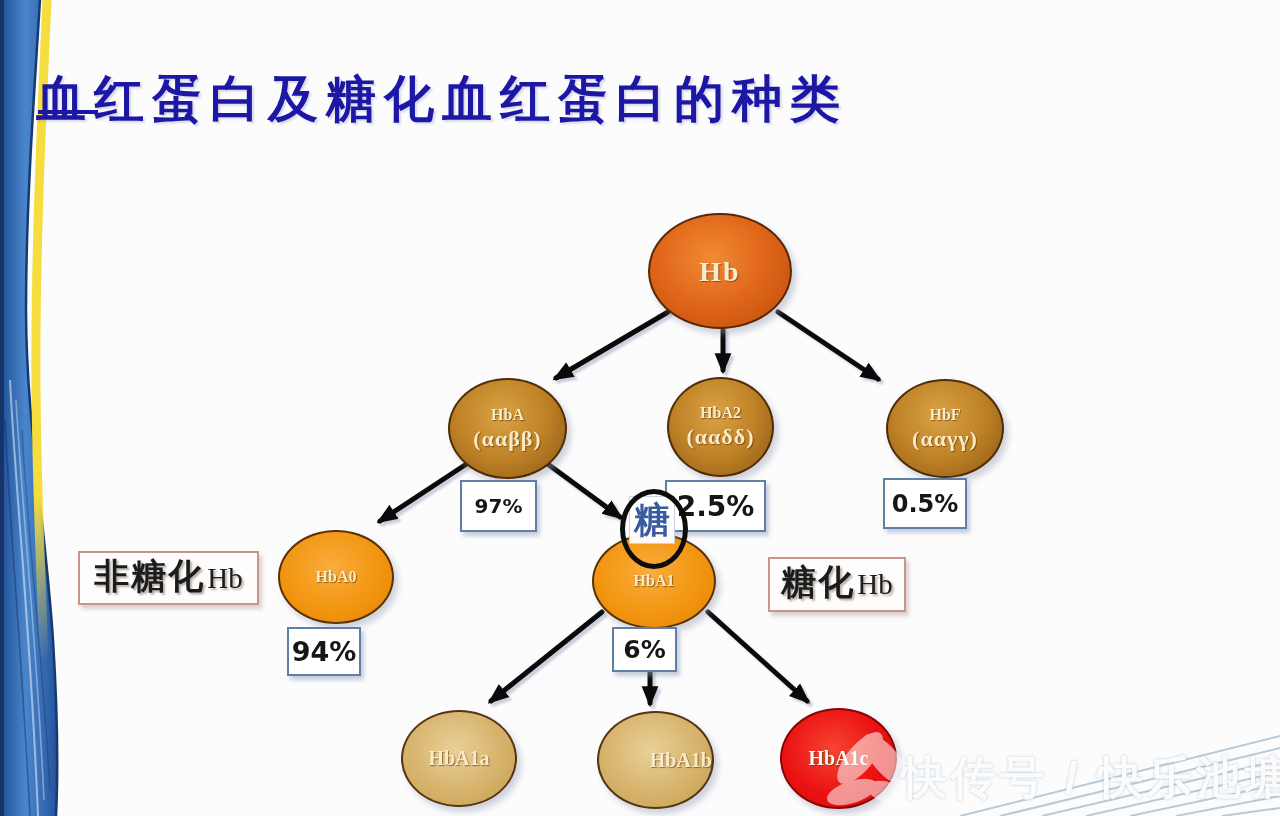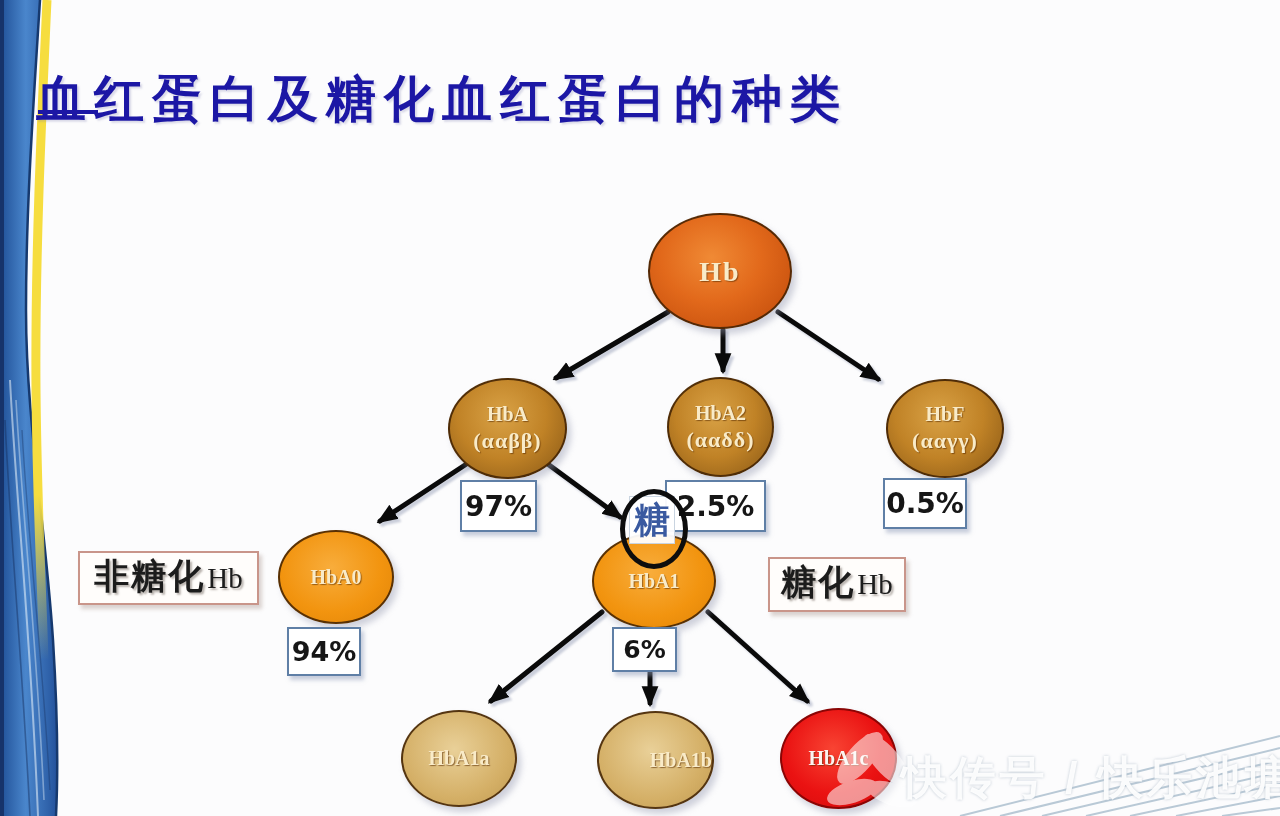--- a/index.html
+++ b/index.html
@@ -25,21 +25,21 @@
     text-shadow:1px 1px 1px rgba(90,45,0,.6);
     border:2px solid rgba(62,32,2,.85);
     box-shadow:4px 5px 6px rgba(150,155,178,.45);
     text-align:center;line-height:1.25;
   }
   .g-hb  {background:radial-gradient(ellipse at 44% 38%, #f08a35 0%, #e2691b 45%, #cc5510 78%, #b44806 100%);}
   .g-gold{background:radial-gradient(ellipse at 45% 36%, #d9a246 0%, #c08226 50%, #97631a 85%, #7d4e10 100%);}
   .g-orng{background:radial-gradient(ellipse at 46% 40%, #f8ad3c 0%, #f2940f 58%, #df8307 100%);}
   .g-tan {background:radial-gradient(ellipse at 46% 40%, #e9d098 0%, #d4af66 62%, #bf9950 100%);}
   .g-red {background:radial-gradient(ellipse at 45% 40%, #f84433 0%, #ea1212 55%, #d00b0b 100%);border-color:#8a0505;}
-  .node .main{font-size:20px;}
+  .node .main{font-size:16px;}
   .node .sub{font-size:22px;letter-spacing:1px;}
   .hb-main{font-size:28px;letter-spacing:2px;}
   
   .pctbox{
     position:absolute;z-index:3;background:#ffffff;border:2px solid #5f7fa6;
     box-shadow:3px 4px 4px rgba(148,160,188,.5);
     display:flex;align-items:center;justify-content:center;
     font-family:"DejaVu Sans",sans-serif;font-weight:bold;color:#161616;
   }
   
@@ -145,23 +145,23 @@
   </div>
   <div class="node g-gold" style="left:667px;top:377px;width:103px;height:96px;">
     <span class="main">HbA2</span>
     <span class="sub">(ααδδ)</span>
   </div>
   <div class="node g-gold" style="left:886px;top:379px;width:114px;height:95px;">
     <span class="main">HbF</span>
     <span class="sub">(ααγγ)</span>
   </div>
 
-  <div class="pctbox" style="left:460px;top:480px;width:73px;height:48px;font-size:28px;">97%</div>
+  <div class="pctbox" style="left:460px;top:480px;width:73px;height:48px;font-size:20px;">97%</div>
   <div class="pctbox" style="left:665px;top:480px;width:97px;height:48px;font-size:28px;">2.5%</div>
-  <div class="pctbox" style="left:883px;top:478px;width:80px;height:47px;font-size:28px;">0.5%</div>
+  <div class="pctbox" style="left:883px;top:478px;width:80px;height:47px;font-size:24px;">0.5%</div>
 
   <div class="node g-orng" style="left:278px;top:530px;width:112px;height:90px;align-items:center;">
     <span class="main">HbA0</span>
   </div>
   <div class="node g-orng" style="left:592px;top:533px;width:120px;height:92px;">
     <span class="main">HbA1</span>
   </div>
 
   <div class="sugar-bg">糖</div>
   <div class="sugar-ring"></div>

